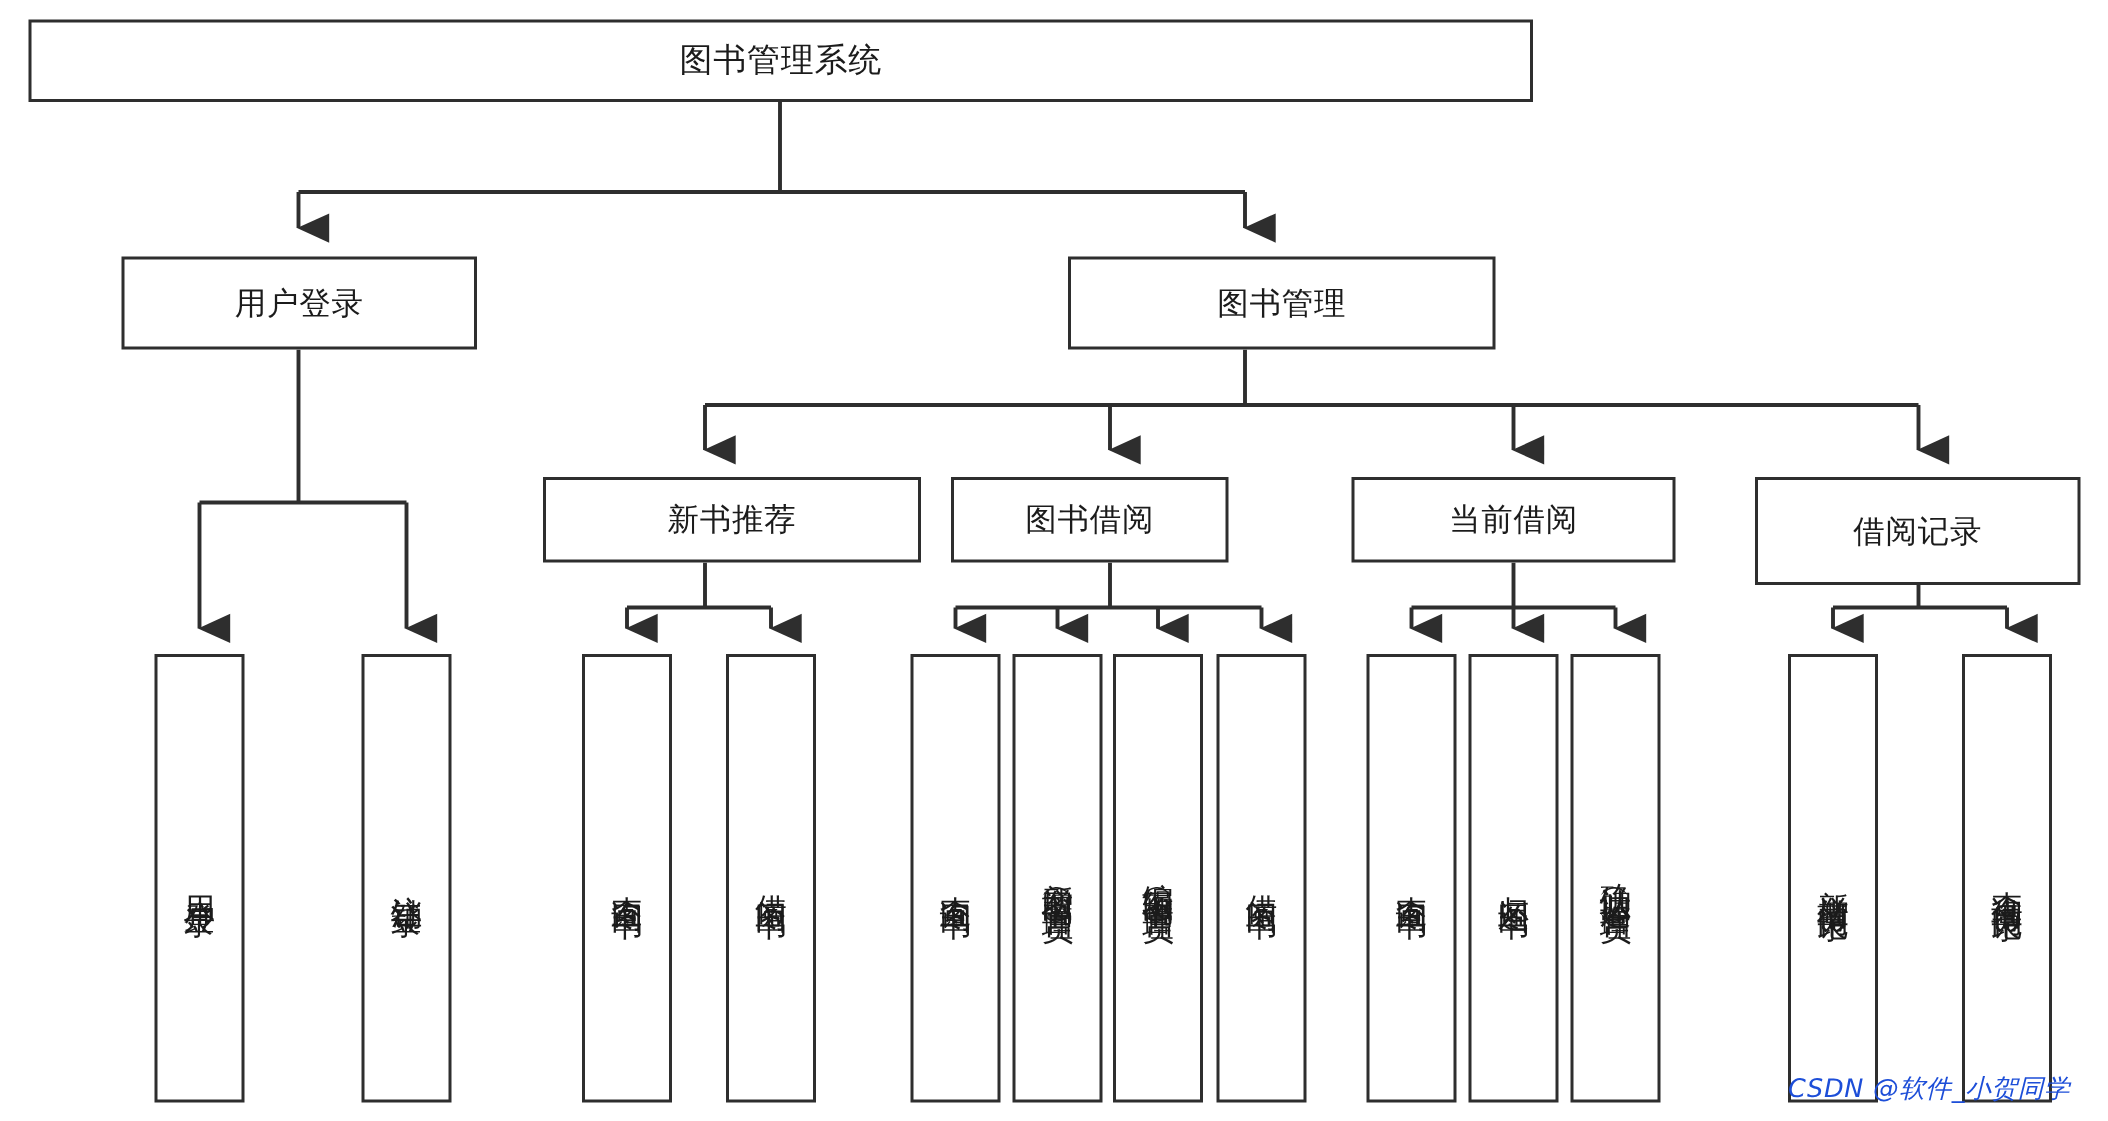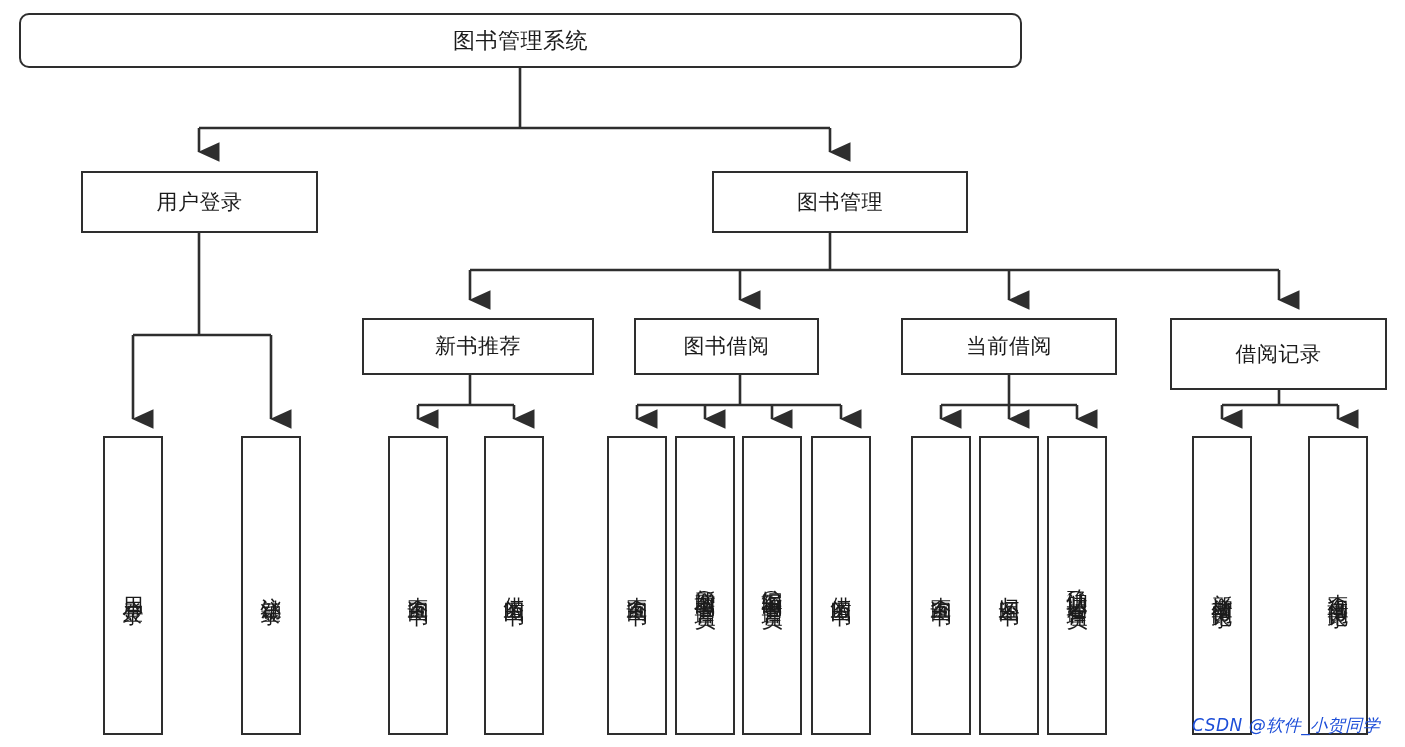--- a/index.html
+++ b/index.html
@@ -102,32 +102,32 @@
       <path d="M 1009 405 L 1009 419" marker-end="url(#arrow)"></path>
       <path d="M 1077 405 L 1077 419" marker-end="url(#arrow)"></path>
 
       <path d="M 1279 375 L 1279 405"></path>
       <path d="M 1222 405 L 1338 405"></path>
       <path d="M 1222 405 L 1222 419" marker-end="url(#arrow)"></path>
       <path d="M 1338 405 L 1338 419" marker-end="url(#arrow)"></path>
     </g>
   </svg>
 
-  <div class="node-box root" style="left:19px;top:13px;width:1003px;height:55px;border-radius:10px;">
+  <div class="node-box root" style="left:19px;top:13px;width:1003px;height:55px;">
     <span class="node-label">图书管理系统</span>
   </div>
 
   <div class="node-box" style="left:81px;top:171px;width:237px;height:62px;">
     <span class="node-label">用户登录</span>
   </div>
-  <div class="node-box" style="left:712px;top:171px;width:256px;height:62px;">
+  <div class="node-box" style="left:712px;top:171px;width:285px;height:62px;">
     <span class="node-label">图书管理</span>
   </div>
 
-  <div class="node-box" style="left:362px;top:318px;width:232px;height:57px;">
+  <div class="node-box" style="left:362px;top:318px;width:252px;height:57px;">
     <span class="node-label">新书推荐</span>
   </div>
   <div class="node-box" style="left:634px;top:318px;width:185px;height:57px;">
     <span class="node-label">图书借阅</span>
   </div>
   <div class="node-box" style="left:901px;top:318px;width:216px;height:57px;align-items:center;">
     <span class="node-label">当前借阅</span>
   </div>
   <div class="node-box" style="left:1170px;top:318px;width:217px;height:72px;">
     <span class="node-label">借阅记录</span>

